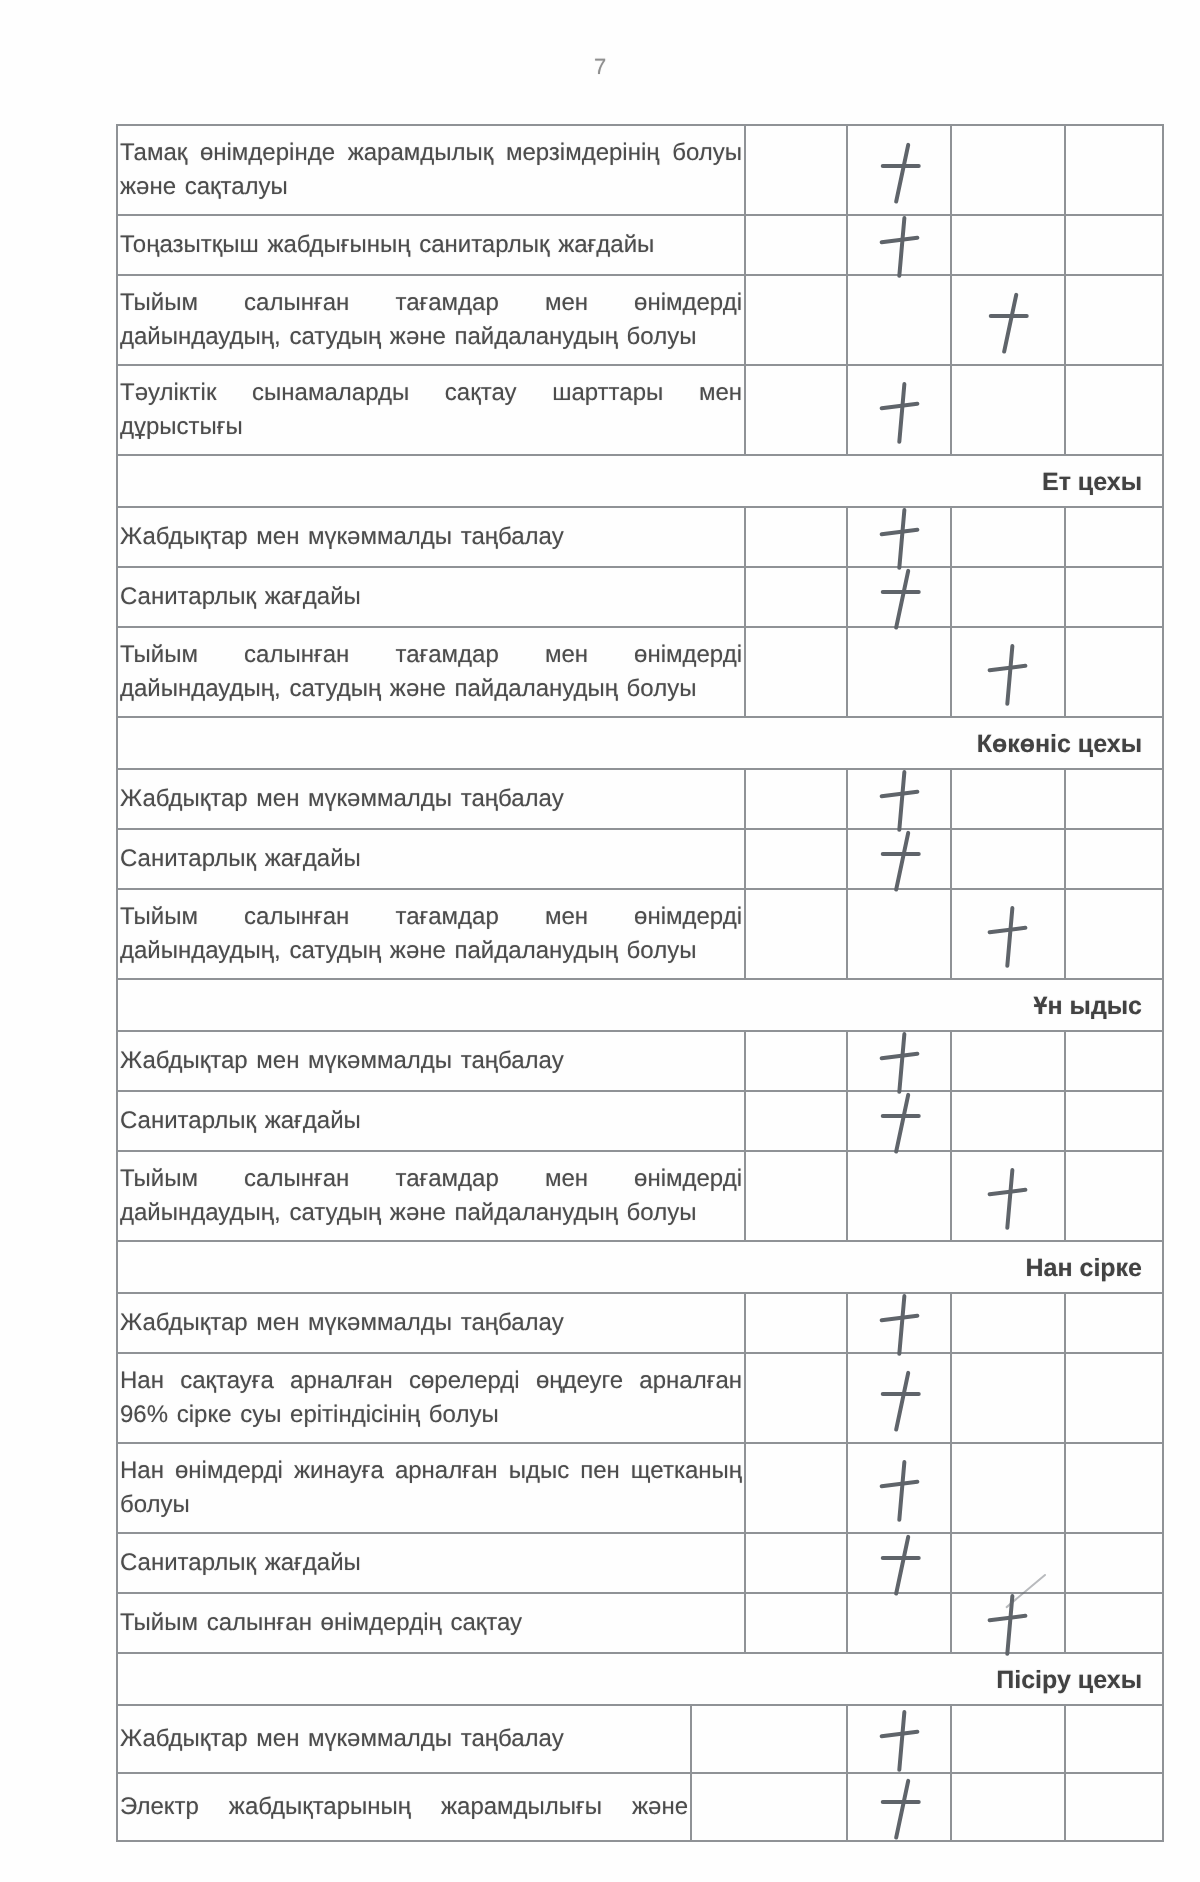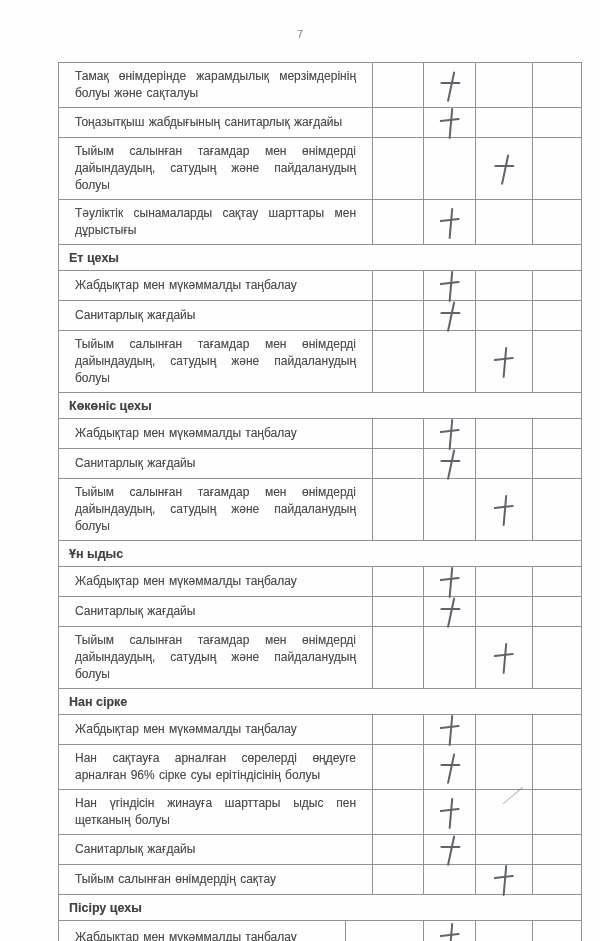--- a/index.html
+++ b/index.html
@@ -13,29 +13,30 @@
     position:absolute;top:28px;left:0;right:0;
     text-align:center;font-size:11px;color:#8f8f8f;
     text-shadow:0 0 0.5px rgba(120,120,120,0.5);
   }
   table.doc-table{
     position:absolute;left:58px;top:62px;
     width:523px;table-layout:fixed;border-collapse:collapse;
   }
   td{border:1px solid #8f9296;}
   td.txt{
-    padding:5px 16px;
+    padding:5px 1px;
     font-size:12px;line-height:17px;color:#4c4c4c;
     text-align:justify;word-spacing:1px;
     text-shadow:0 0 0.5px rgba(90,90,90,0.45);
   }
   td.txt.jl{text-align-last:justify;}
   td.hdr{
     padding:5px 10px;font-size:12.5px;font-weight:bold;color:#424242;
     text-shadow:0 0 0.5px rgba(80,80,80,0.45);
+    text-align:right;
   }
   tr{height:27px;}
   tr.section{height:26px;}
   tr.tall{height:34px;}
   td.cell{padding:0;text-align:center;vertical-align:middle;line-height:0;}
   
   .mark{
     display:inline-block;width:20px;height:24px;position:relative;
     color:transparent;font-size:1px;
   }
@@ -181,21 +182,21 @@
         <td class="cell"><span class="mark"></span></td>
       </tr>
       <tr class="row">
         <td class="txt" colspan="2">Нан сақтауға арналған сөрелерді өңдеуге арналған 96% сірке суы ерітіндісінің болуы</td>
         <td class="cell"><span class="mark"></span></td>
         <td class="cell"><span class="mark">+</span></td>
         <td class="cell"><span class="mark"></span></td>
         <td class="cell"><span class="mark"></span></td>
       </tr>
       <tr class="row">
-        <td class="txt" colspan="2">Нан үгіндісін жинауға шарттары ыдыс пен щетканың болуы</td>
+        <td class="txt" colspan="2">Нан өнімдерді жинауға арналған ыдыс пен щетканың болуы</td>
         <td class="cell"><span class="mark"></span></td>
         <td class="cell"><span class="mark">+</span></td>
         <td class="cell"><span class="mark"></span></td>
         <td class="cell"><span class="mark"></span></td>
       </tr>
       <tr class="row">
         <td class="txt" colspan="2">Санитарлық жағдайы</td>
         <td class="cell"><span class="mark"></span></td>
         <td class="cell"><span class="mark">+</span></td>
         <td class="cell"><span class="mark"></span></td>

